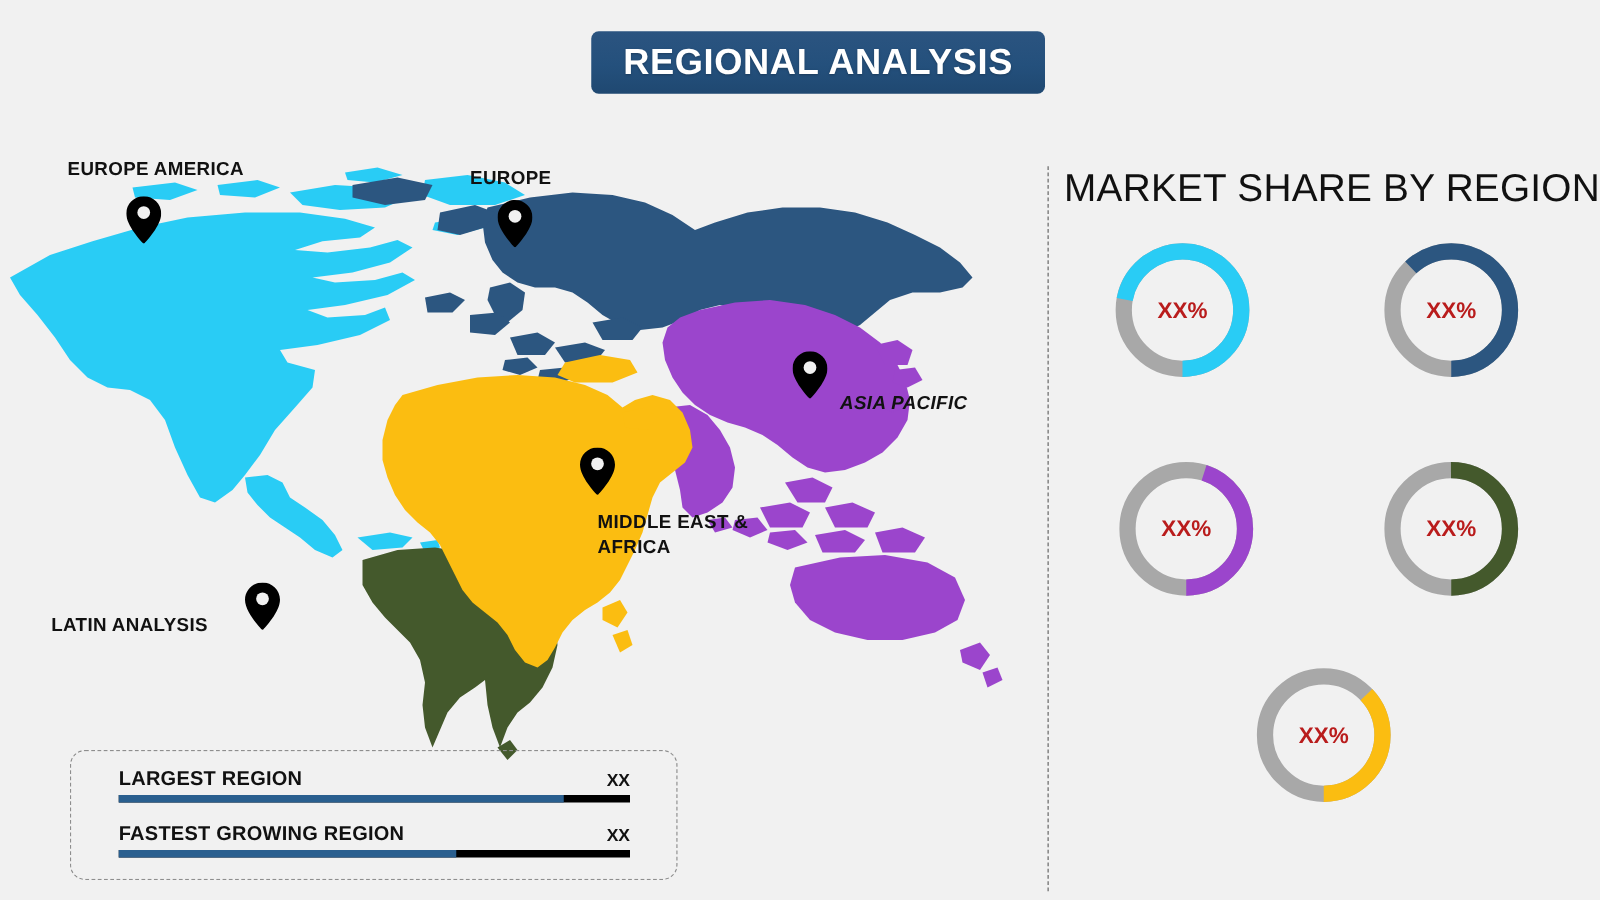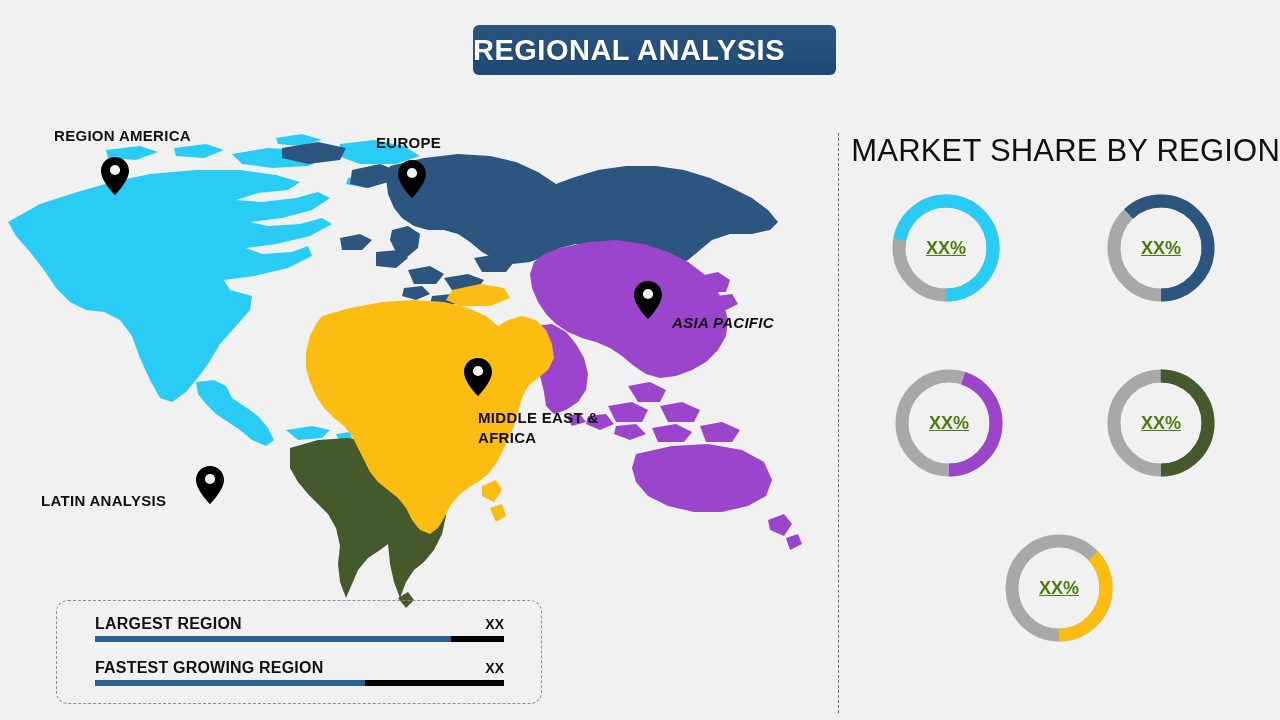--- a/index.html
+++ b/index.html
@@ -9,21 +9,21 @@
     font-family:"Liberation Sans","DejaVu Sans",sans-serif;
     overflow:hidden;position:relative;
   }
   .stage{position:absolute;inset:0;}
 
   
   .title-banner{
     position:absolute;left:473px;top:25px;width:363px;height:50px;
     background:linear-gradient(180deg,#2b5480 0%,#24507c 55%,#1f4871 100%);
     border-radius:6px;
-    display:flex;align-items:center;
+    display:flex;align-items:center;justify-content:center;
   }
   .title-banner span{
     color:#ffffff;font-size:29px;font-weight:bold;letter-spacing:.5px;
     text-shadow:0 1px 2px rgba(0,0,0,.25);
   }
 
   
   .logo{position:absolute;right:14px;top:20px;display:flex;align-items:center;height:40px;}
   .logo-word{
     font-size:33px;font-weight:bold;color:#2bc4f3;line-height:1;
@@ -81,21 +81,21 @@
 
   
   .panel-title{
     position:absolute;left:838px;top:133px;width:442px;text-align:right;
     font-size:31px;font-weight:normal;color:#111;letter-spacing:.2px;
   }
   .donut{position:absolute;width:120px;height:120px;}
   .donut svg{width:100%;height:100%;transform:rotate(-90deg);display:block;}
   .donut .cap{
     position:absolute;inset:0;display:flex;align-items:center;justify-content:center;
-    font-size:18px;font-weight:bold;color:#4d7c0f;text-decoration:underline;
+    font-size:18px;font-weight:bold;color:#b91c1c;
   }
   .d0{left:886px;top:188px;}
   .d1{left:1101px;top:188px;}
   .d2{left:889px;top:363px;}
   .d3{left:1101px;top:363px;}
   .d4{left:999px;top:528px;}
 </style>
 </head>
 <body>
 
@@ -167,21 +167,21 @@
       <g>
         <path fill="#fbbd11" d="M322 186 L350 178 L382 172 L414 170 L444 172 L468 178 L486 186 L498 196 L508 190 L522 186 L536 190 L546 200 L552 214 L554 228 L548 240 L538 248 L528 256 L522 268 L518 282 L514 296 L508 310 L502 322 L496 334 L488 344 L478 352 L468 358 L458 366 L450 376 L444 388 L438 398 L430 404 L420 400 L412 390 L406 378 L398 368 L388 360 L378 352 L370 342 L364 330 L358 318 L352 306 L344 296 L334 288 L324 278 L316 266 L310 252 L306 238 L306 222 L310 206 L316 194 Z"></path>
         <path fill="#fbbd11" d="M482 356 L496 350 L502 360 L494 372 L482 366 Z"></path>
         <path fill="#fbbd11" d="M490 378 L502 374 L506 386 L496 392 Z"></path>
         <path fill="#fbbd11" d="M498 200 L516 196 L526 204 L518 214 L500 212 Z"></path>
         <path fill="#fbbd11" d="M452 160 L480 154 L504 158 L510 168 L490 176 L460 176 L446 170 Z"></path>
       </g>
     </svg>
   </div>
 
-  <div class="region-label lbl-na">REGION AMERICA</div>
+  <div class="region-label lbl-na">EUROPE AMERICA</div>
   <div class="region-label lbl-eu">EUROPE</div>
   <div class="region-label lbl-ap">ASIA PACIFIC</div>
   <div class="region-label lbl-mea">MIDDLE EAST &amp;
 AFRICA</div>
   <div class="region-label lbl-la">LATIN ANALYSIS</div>
 
   <div class="pin pin-na">
     <svg viewBox="0 0 28 38">
         <path d="M14 0C6.3 0 0 6.2 0 13.8c0 9.9 12.3 22.4 13 23.4.5.7 1.5.7 2 0 .7-1 13-13.5 13-23.4C28 6.2 21.7 0 14 0z" fill="#000"></path>
         <circle cx="14" cy="13" r="5.1" fill="#f1f1f1"></circle>

